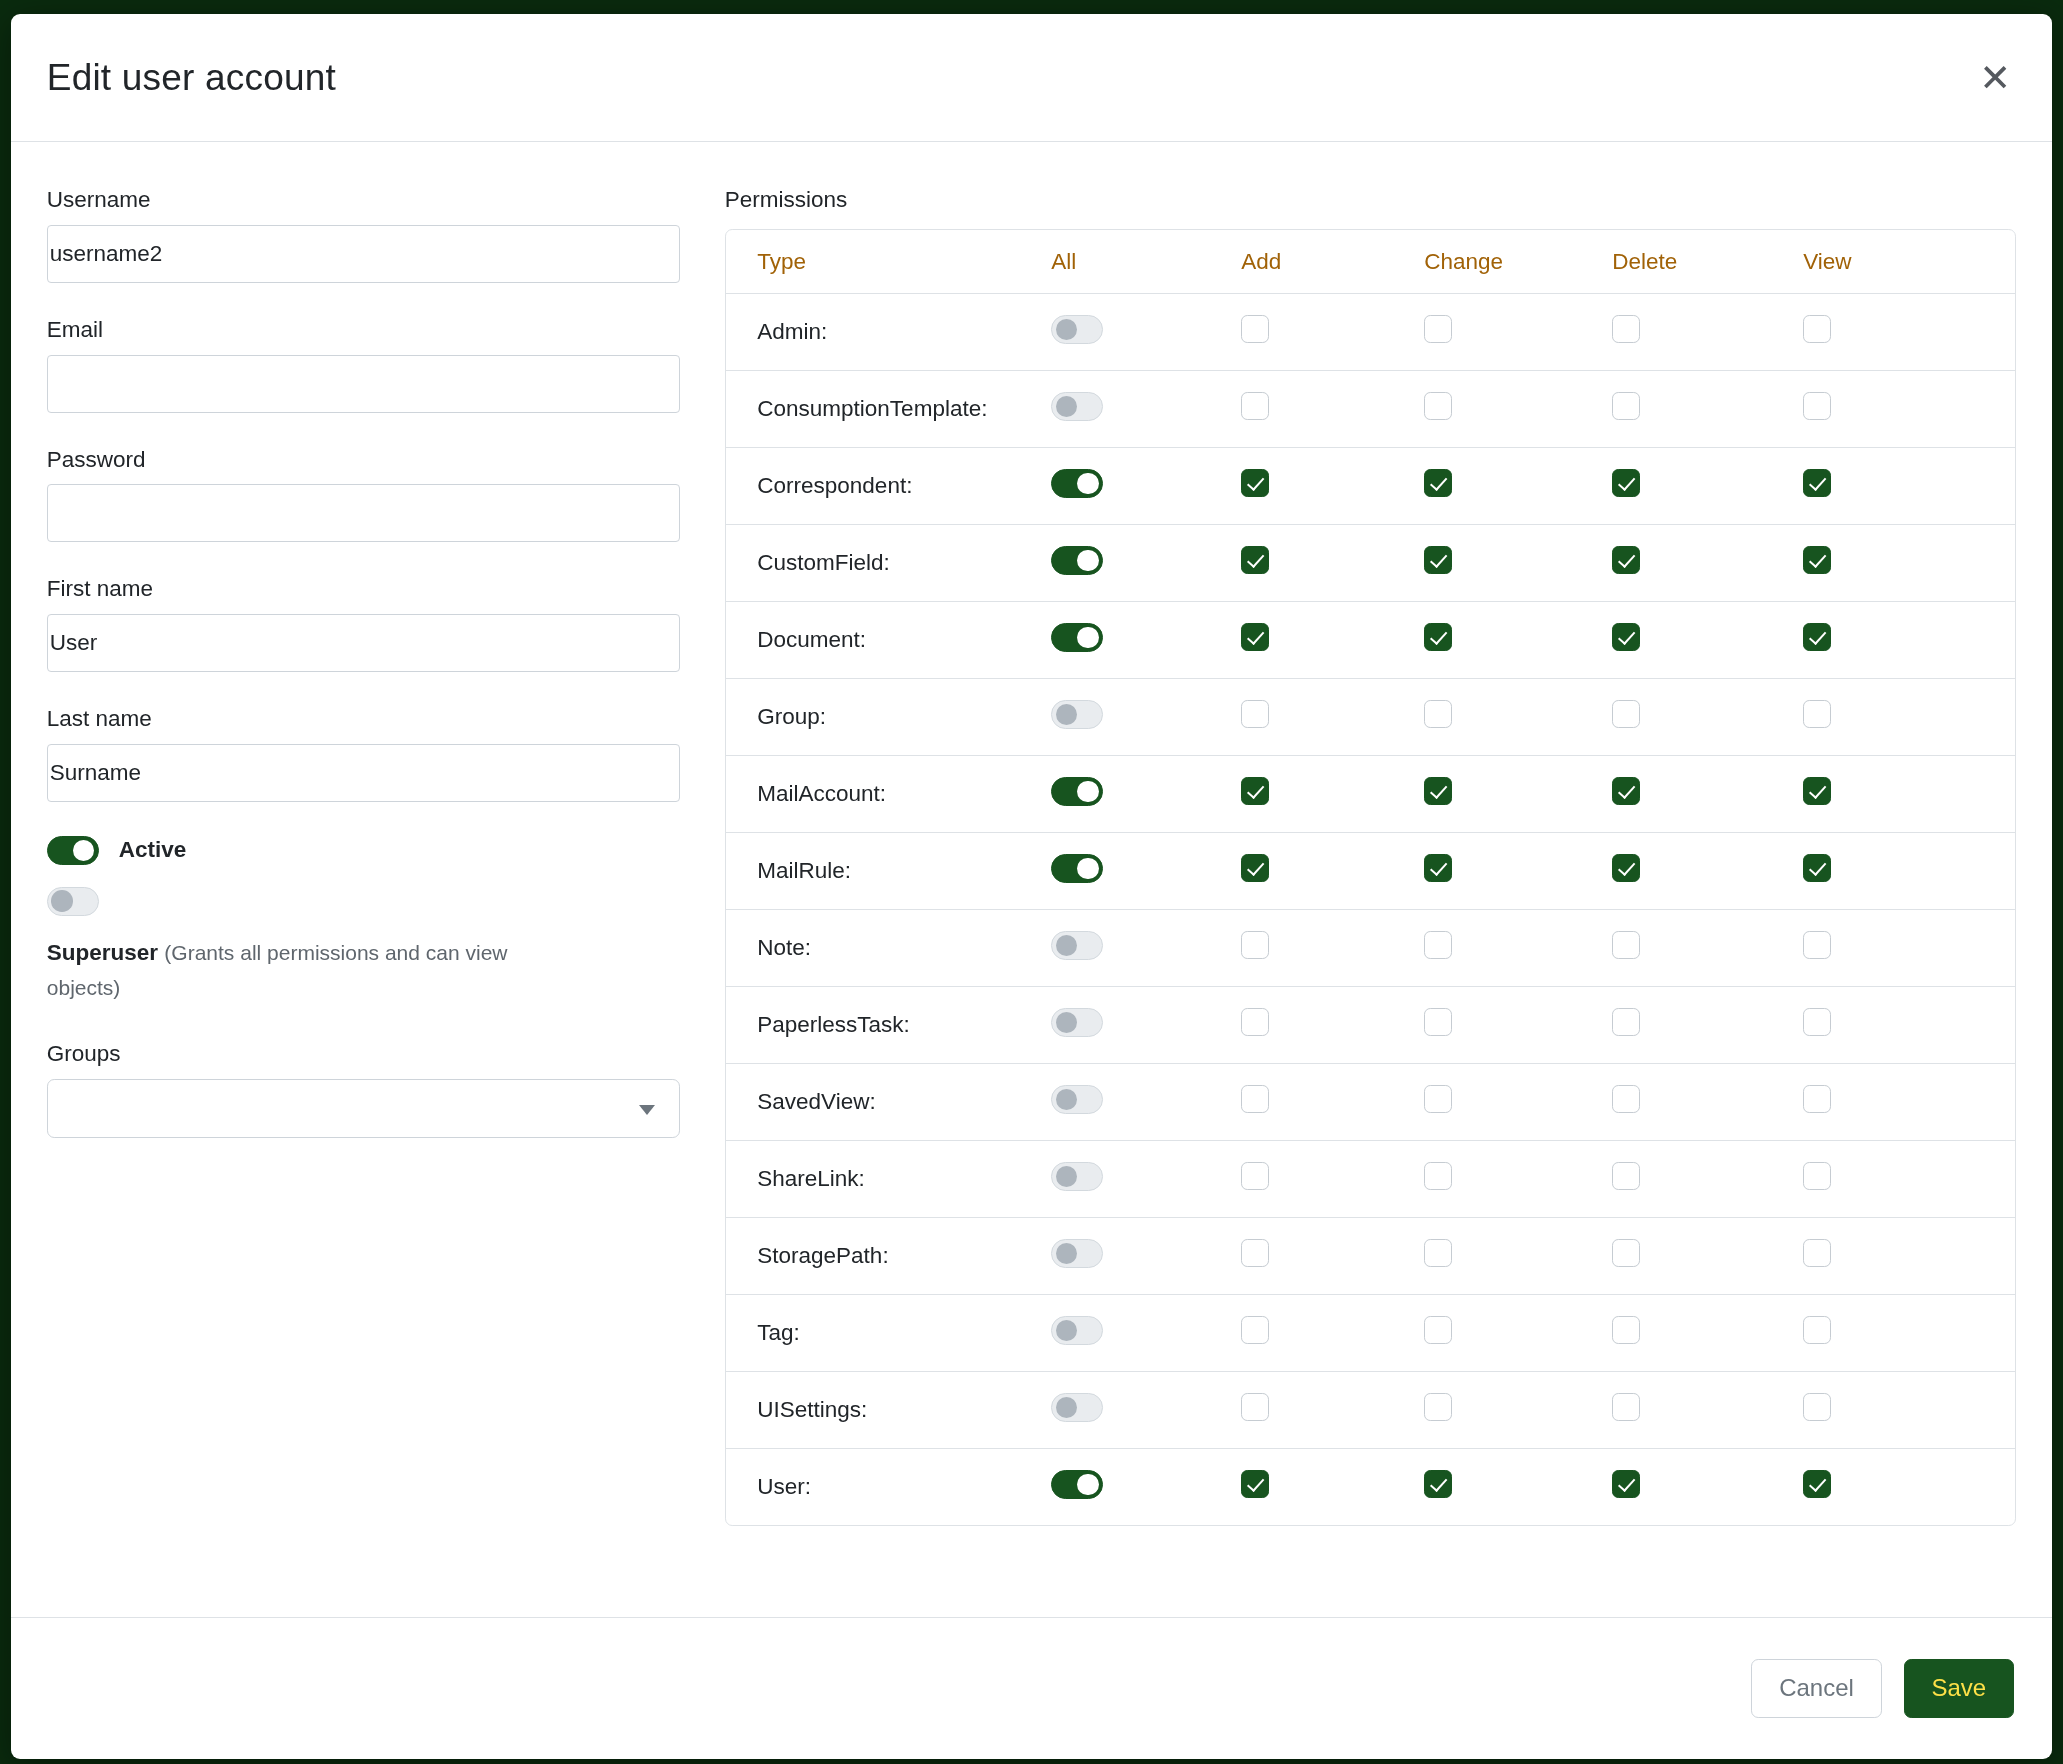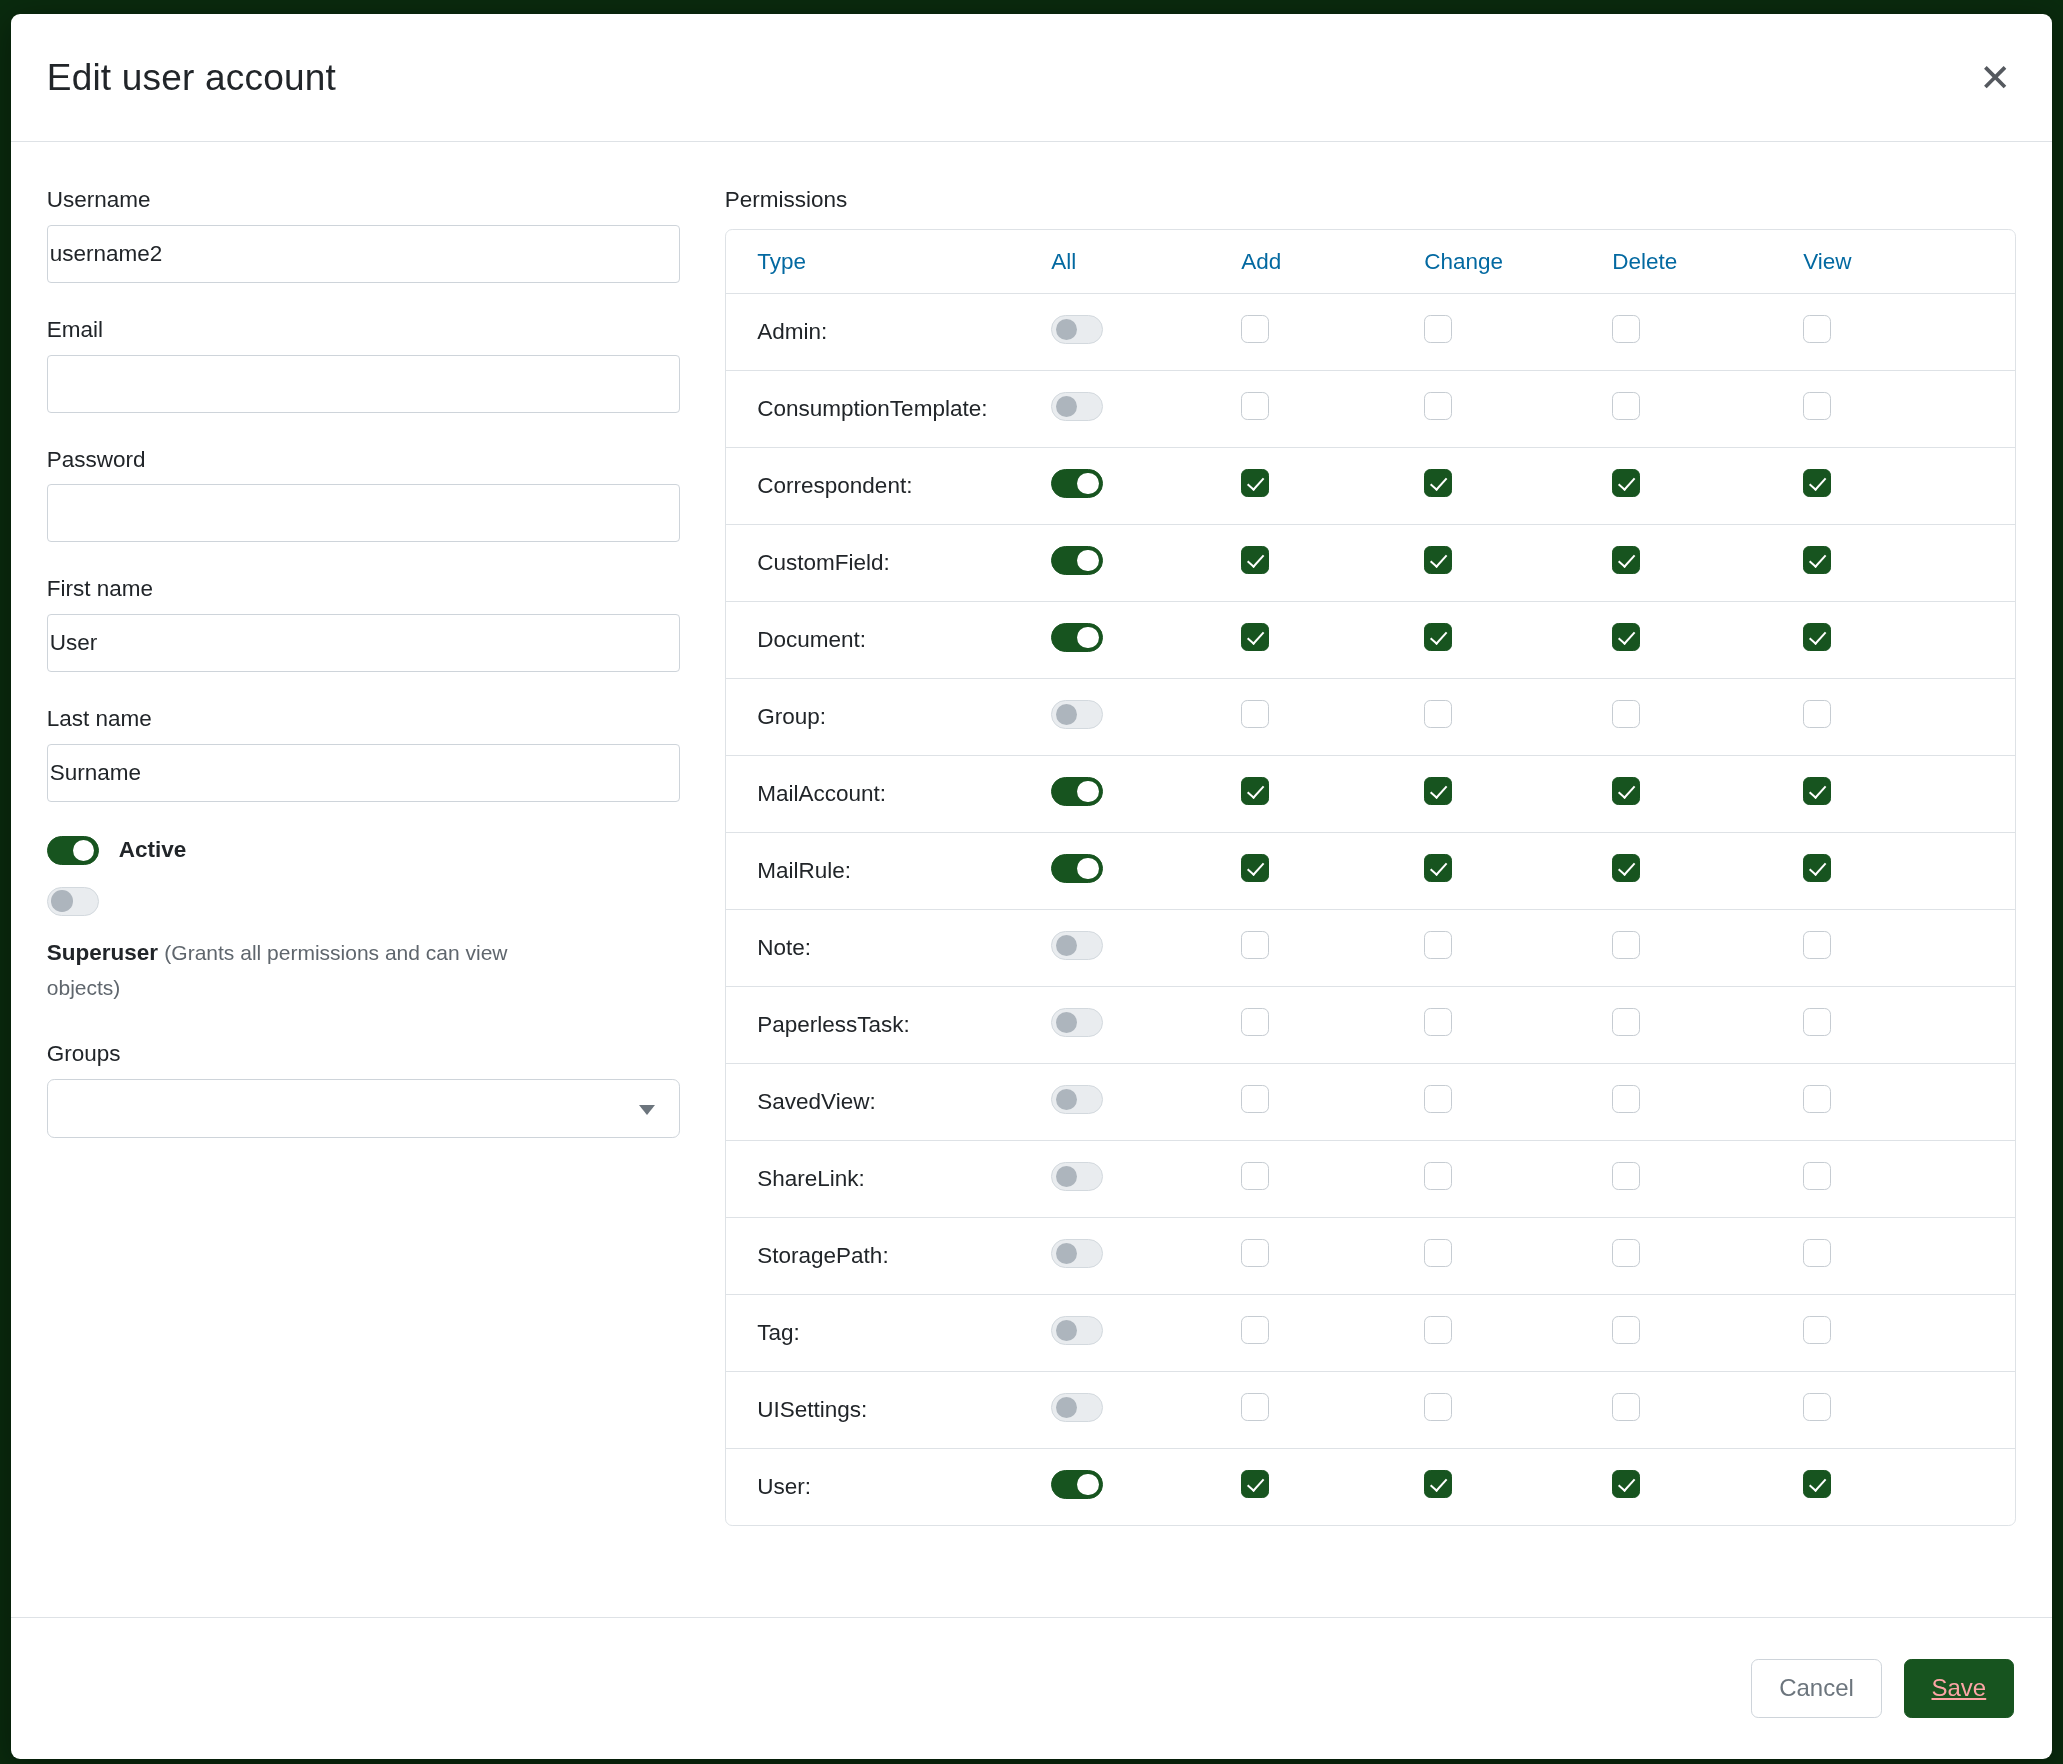--- a/index.html
+++ b/index.html
@@ -104,35 +104,35 @@
   }
   .prow, .phead {
     display:grid;
     grid-template-columns: 1fr 190px 183px 188px 191px 212px;
     align-items:center;
   }
   .phead { height:63px; }
   .prow { height:77px; border-top:0.9px solid #dee2e6; }
   .pcell { font-size:22.5px; }
   .pcell:first-child { padding-left:31.5px; }
-  .phead .pcell { color:#0369a1; }
+  .phead .pcell { color:#a16207; }
 
   .modal-footer {
     flex:0 0 auto;
     border-top:0.9px solid #dee2e6;
     padding:41px 38px;
     display:flex; justify-content:flex-end; align-items:center; gap:21.6px;
   }
   .btn {
     height:59px; border-radius:7.2px; font-size:24px;
     padding:0 27px; cursor:pointer;
     font-family:"Liberation Sans", sans-serif;
   }
   .btn-cancel { background:#fff; border:0.9px solid #ced4da; color:#6c757d; }
-  .btn-save { background:#17541f; border:0.9px solid #17541f; color:#fca5a5;text-decoration:underline; }
+  .btn-save { background:#17541f; border:0.9px solid #17541f; color:#fde047; }
 </style>
 </head>
 <body>
 
 <div class="modal">
 
   <div class="modal-header">
     <div class="modal-title">Edit user account</div>
     <button class="close-btn">✕</button>
   </div>

